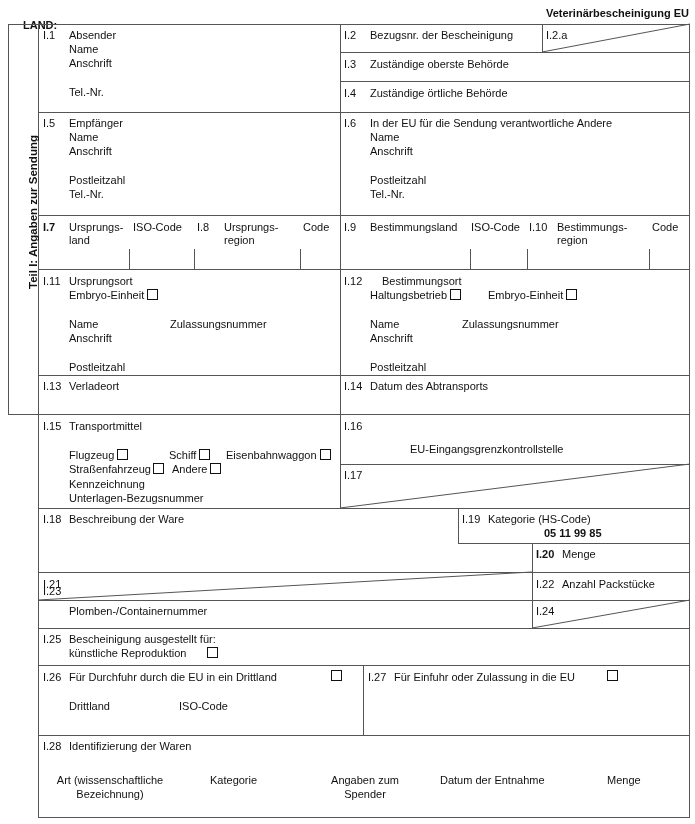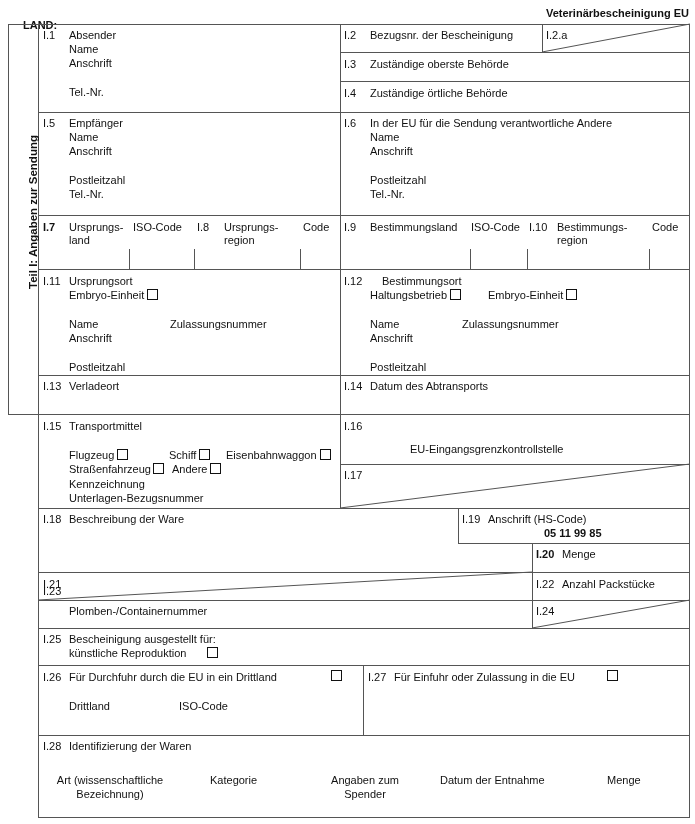--- a/index.html
+++ b/index.html
@@ -139,21 +139,21 @@
 <svg class="diag" style="left:340px;top:464px;" width="350" height="44">
     <line x1="0" y1="44" x2="350" y2="0" stroke="#555" stroke-width="1"></line>
   </svg>
 
 <div class="line-h" style="left:38px;top:508px;width:652px;"></div>
 
 <div class="num" style="left:43px;top:512px;">I.18</div>
 <div class="t" style="left:69px;top:512px;">Beschreibung der Ware</div>
 <div class="line-v" style="left:458px;top:508px;height:36px;"></div>
 <div class="num" style="left:462px;top:512px;">I.19</div>
-<div class="t" style="left:488px;top:512px;">Anschrift (HS-Code)</div>
+<div class="t" style="left:488px;top:512px;">Kategorie (HS-Code)</div>
 <div class="t" style="left:544px;top:526px;font-weight:bold;">05 11 99 85</div>
 <div class="line-h" style="left:458px;top:543px;width:232px;"></div>
 <div class="line-v" style="left:532px;top:543px;height:86px;"></div>
 <div class="num" style="left:536px;top:547px;font-weight:bold;">I.20</div>
 <div class="t" style="left:562px;top:547px;">Menge</div>
 
 <div class="line-h" style="left:38px;top:572px;width:652px;"></div>
 
 <div class="num" style="left:43px;top:577px;">I.21</div>
 <svg class="diag" style="left:38px;top:572px;" width="494" height="28">

